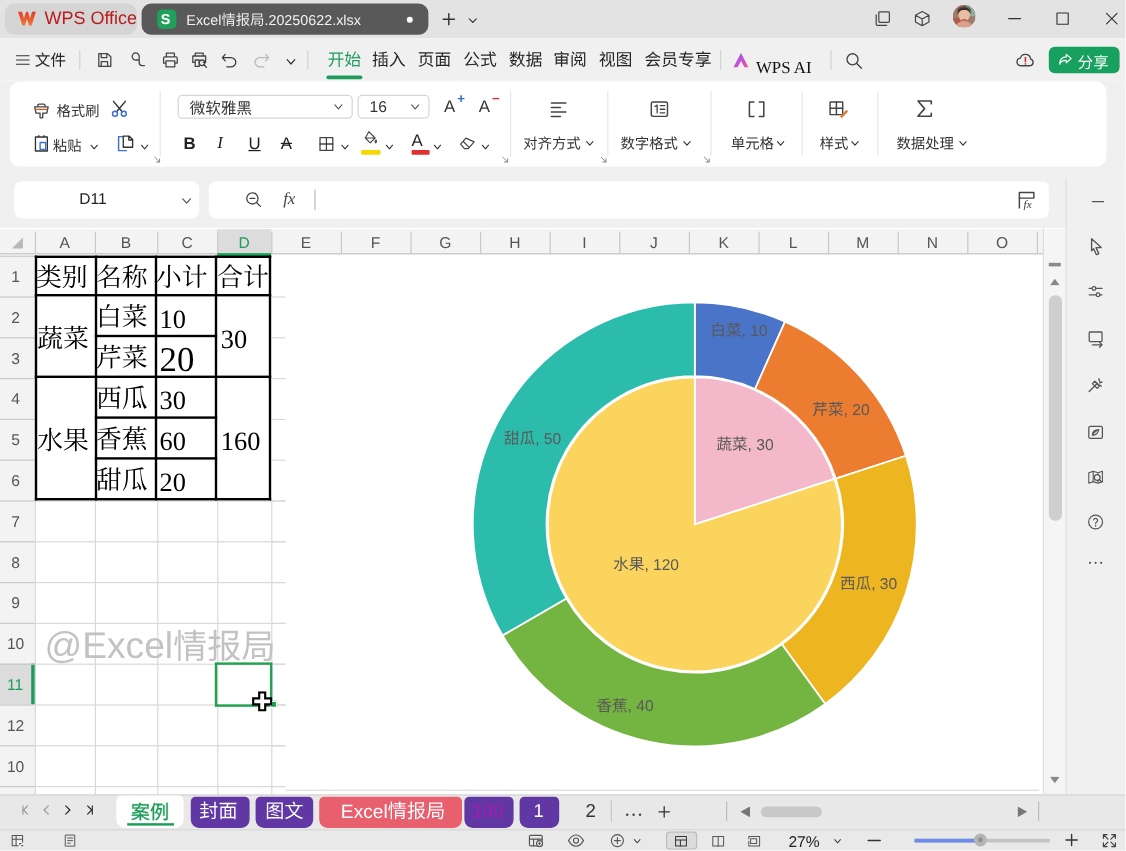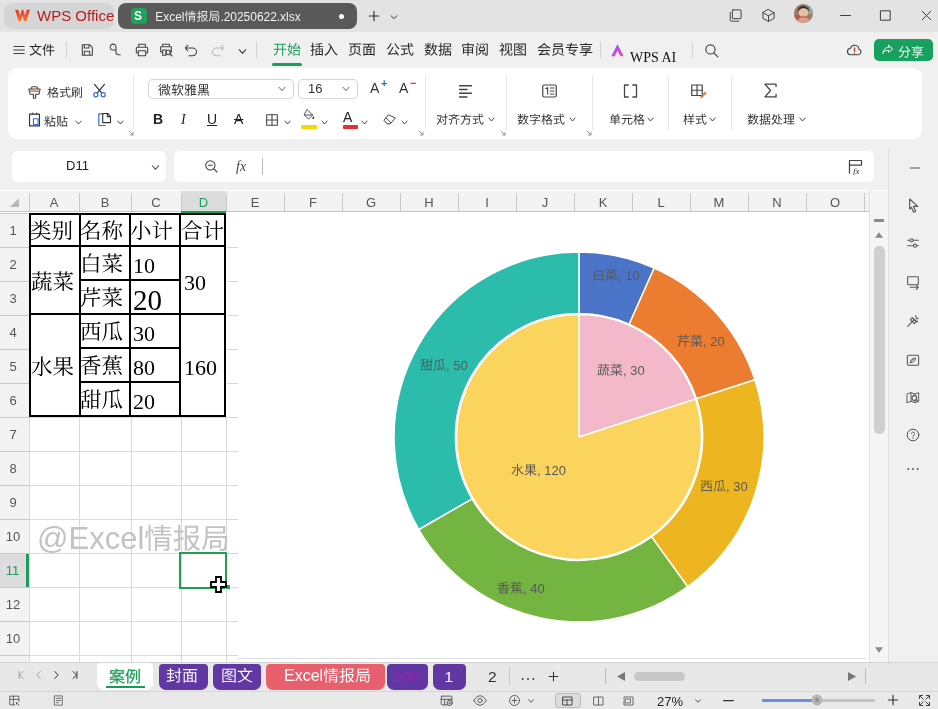--- a/index.html
+++ b/index.html
@@ -556,21 +556,21 @@
     </svg>
 <svg style="position:absolute;left:80px;top:197.7px;overflow:visible" width="43.0" height="24.1" viewBox="0 -900 2000 1120">
       <g fill="#000" transform="scale(1,-1)">
         <use href="#f751c" x="0"></use>
         <use href="#f74dc" x="1000"></use>
       </g>
     </svg>
 <div style="position:absolute;left:133px;top:62.74000000000001px;font-family:'Liberation Serif',sans-serif;font-size:22px;color:#000;font-weight:400;line-height:26px;white-space:nowrap;">10</div>
 <div style="position:absolute;left:133px;top:96.74000000000001px;font-family:'Liberation Serif',sans-serif;font-size:29px;color:#000;font-weight:400;line-height:26px;white-space:nowrap;">20</div>
 <div style="position:absolute;left:133px;top:130.74px;font-family:'Liberation Serif',sans-serif;font-size:22px;color:#000;font-weight:400;line-height:26px;white-space:nowrap;">30</div>
-<div style="position:absolute;left:133px;top:164.74px;font-family:'Liberation Serif',sans-serif;font-size:22px;color:#000;font-weight:400;line-height:26px;white-space:nowrap;">80</div>
+<div style="position:absolute;left:133px;top:164.74px;font-family:'Liberation Serif',sans-serif;font-size:22px;color:#000;font-weight:400;line-height:26px;white-space:nowrap;">60</div>
 <div style="position:absolute;left:133px;top:198.74px;font-family:'Liberation Serif',sans-serif;font-size:22px;color:#000;font-weight:400;line-height:26px;white-space:nowrap;">20</div>
 <div style="position:absolute;left:184px;top:79.74000000000001px;font-family:'Liberation Serif',sans-serif;font-size:22px;color:#000;font-weight:400;line-height:26px;white-space:nowrap;">30</div>
 <div style="position:absolute;left:184px;top:164.74px;font-family:'Liberation Serif',sans-serif;font-size:22px;color:#000;font-weight:400;line-height:26px;white-space:nowrap;">160</div>
 <svg style="position:absolute;left:238px;top:25px" width="632" height="442" viewBox="238 215 632 442">
       <rect x="238" y="215" width="632" height="442" fill="#fff"></rect>
       <path d="M579.0 437.0 L579.0 314.5 A122.5 122.5 0 0 1 695.5 399.1 Z" fill="#F3B8C9" stroke="#fff" stroke-width="1.5" stroke-linejoin="round"></path>
       <path d="M579.0 437.0 L695.5 399.1 A122.5 122.5 0 1 1 579.0 314.5 Z" fill="#FBD45E" stroke="#fff" stroke-width="1.5" stroke-linejoin="round"></path>
       <path d="M579.0 252.0 A185.0 185.0 0 0 1 654.2 268.0 L629.2 324.2 A123.5 123.5 0 0 0 579.0 313.5 Z" fill="#4A74C8" stroke="#fff" stroke-width="1.5" stroke-linejoin="round"></path>
       <path d="M654.2 268.0 A185.0 185.0 0 0 1 754.9 379.8 L696.5 398.8 A123.5 123.5 0 0 0 629.2 324.2 Z" fill="#EC7C2F" stroke="#fff" stroke-width="1.5" stroke-linejoin="round"></path>
       <path d="M754.9 379.8 A185.0 185.0 0 0 1 687.7 586.7 L651.6 536.9 A123.5 123.5 0 0 0 696.5 398.8 Z" fill="#EDB51F" stroke="#fff" stroke-width="1.5" stroke-linejoin="round"></path>

